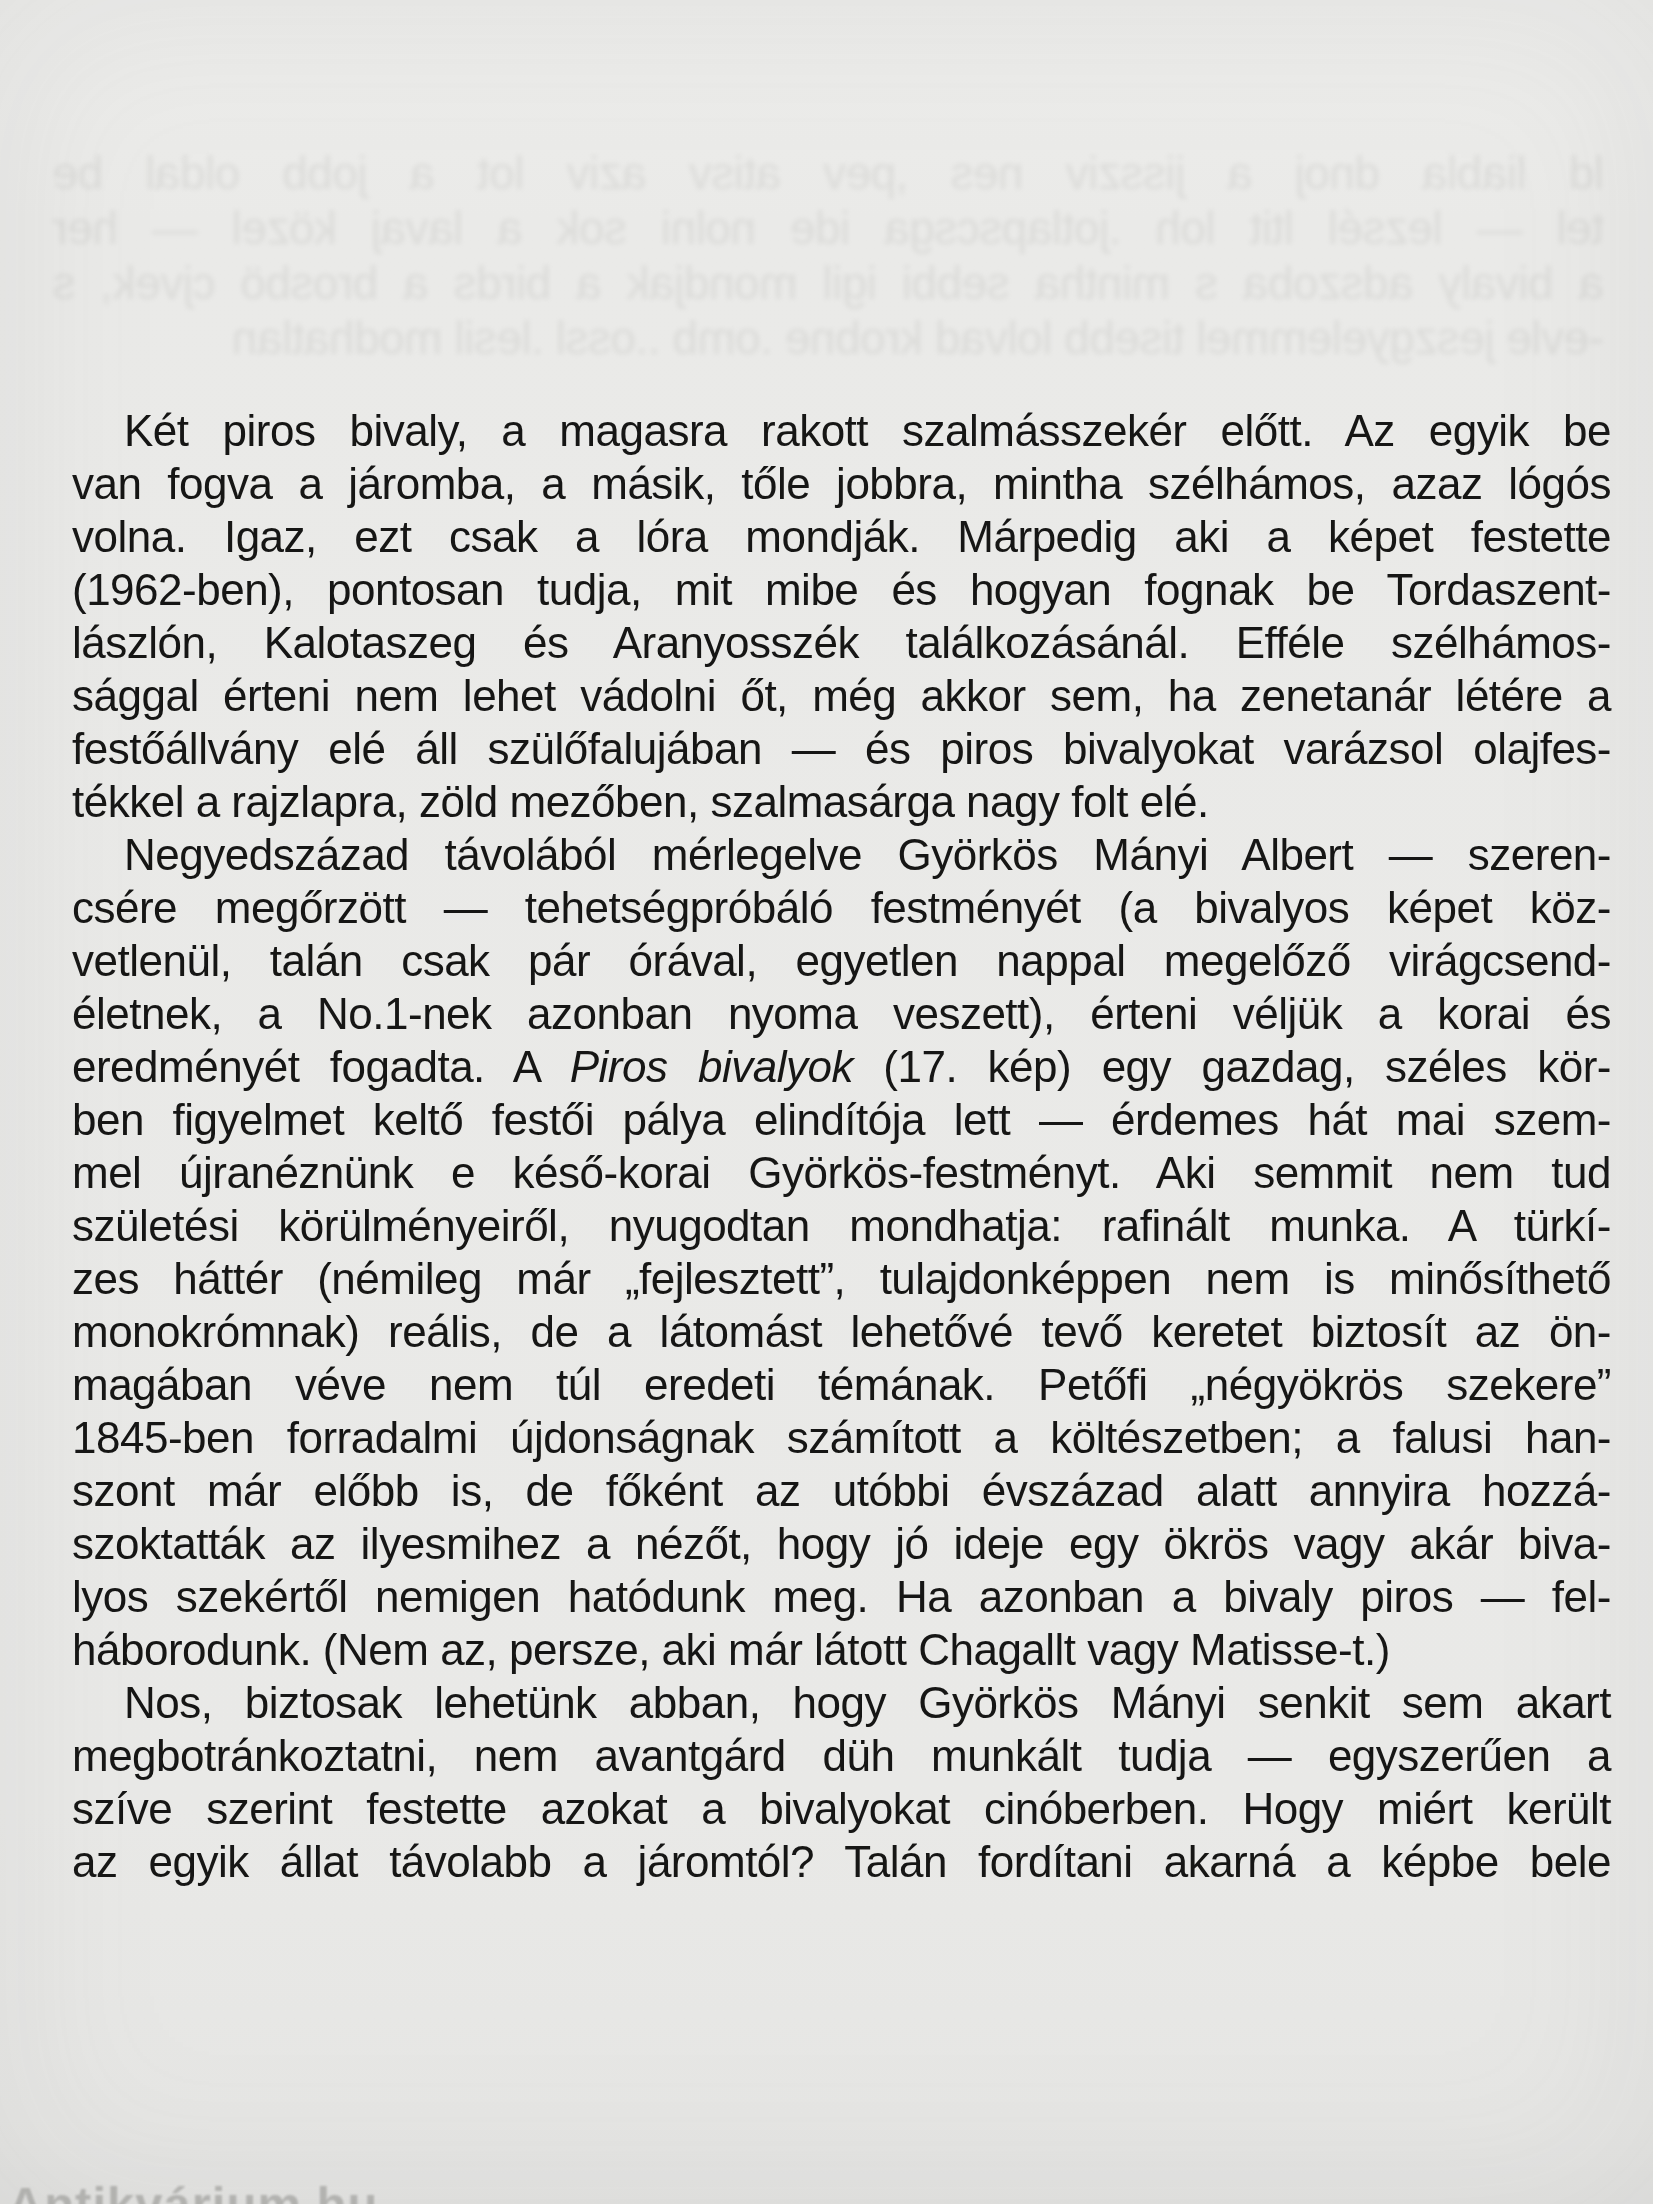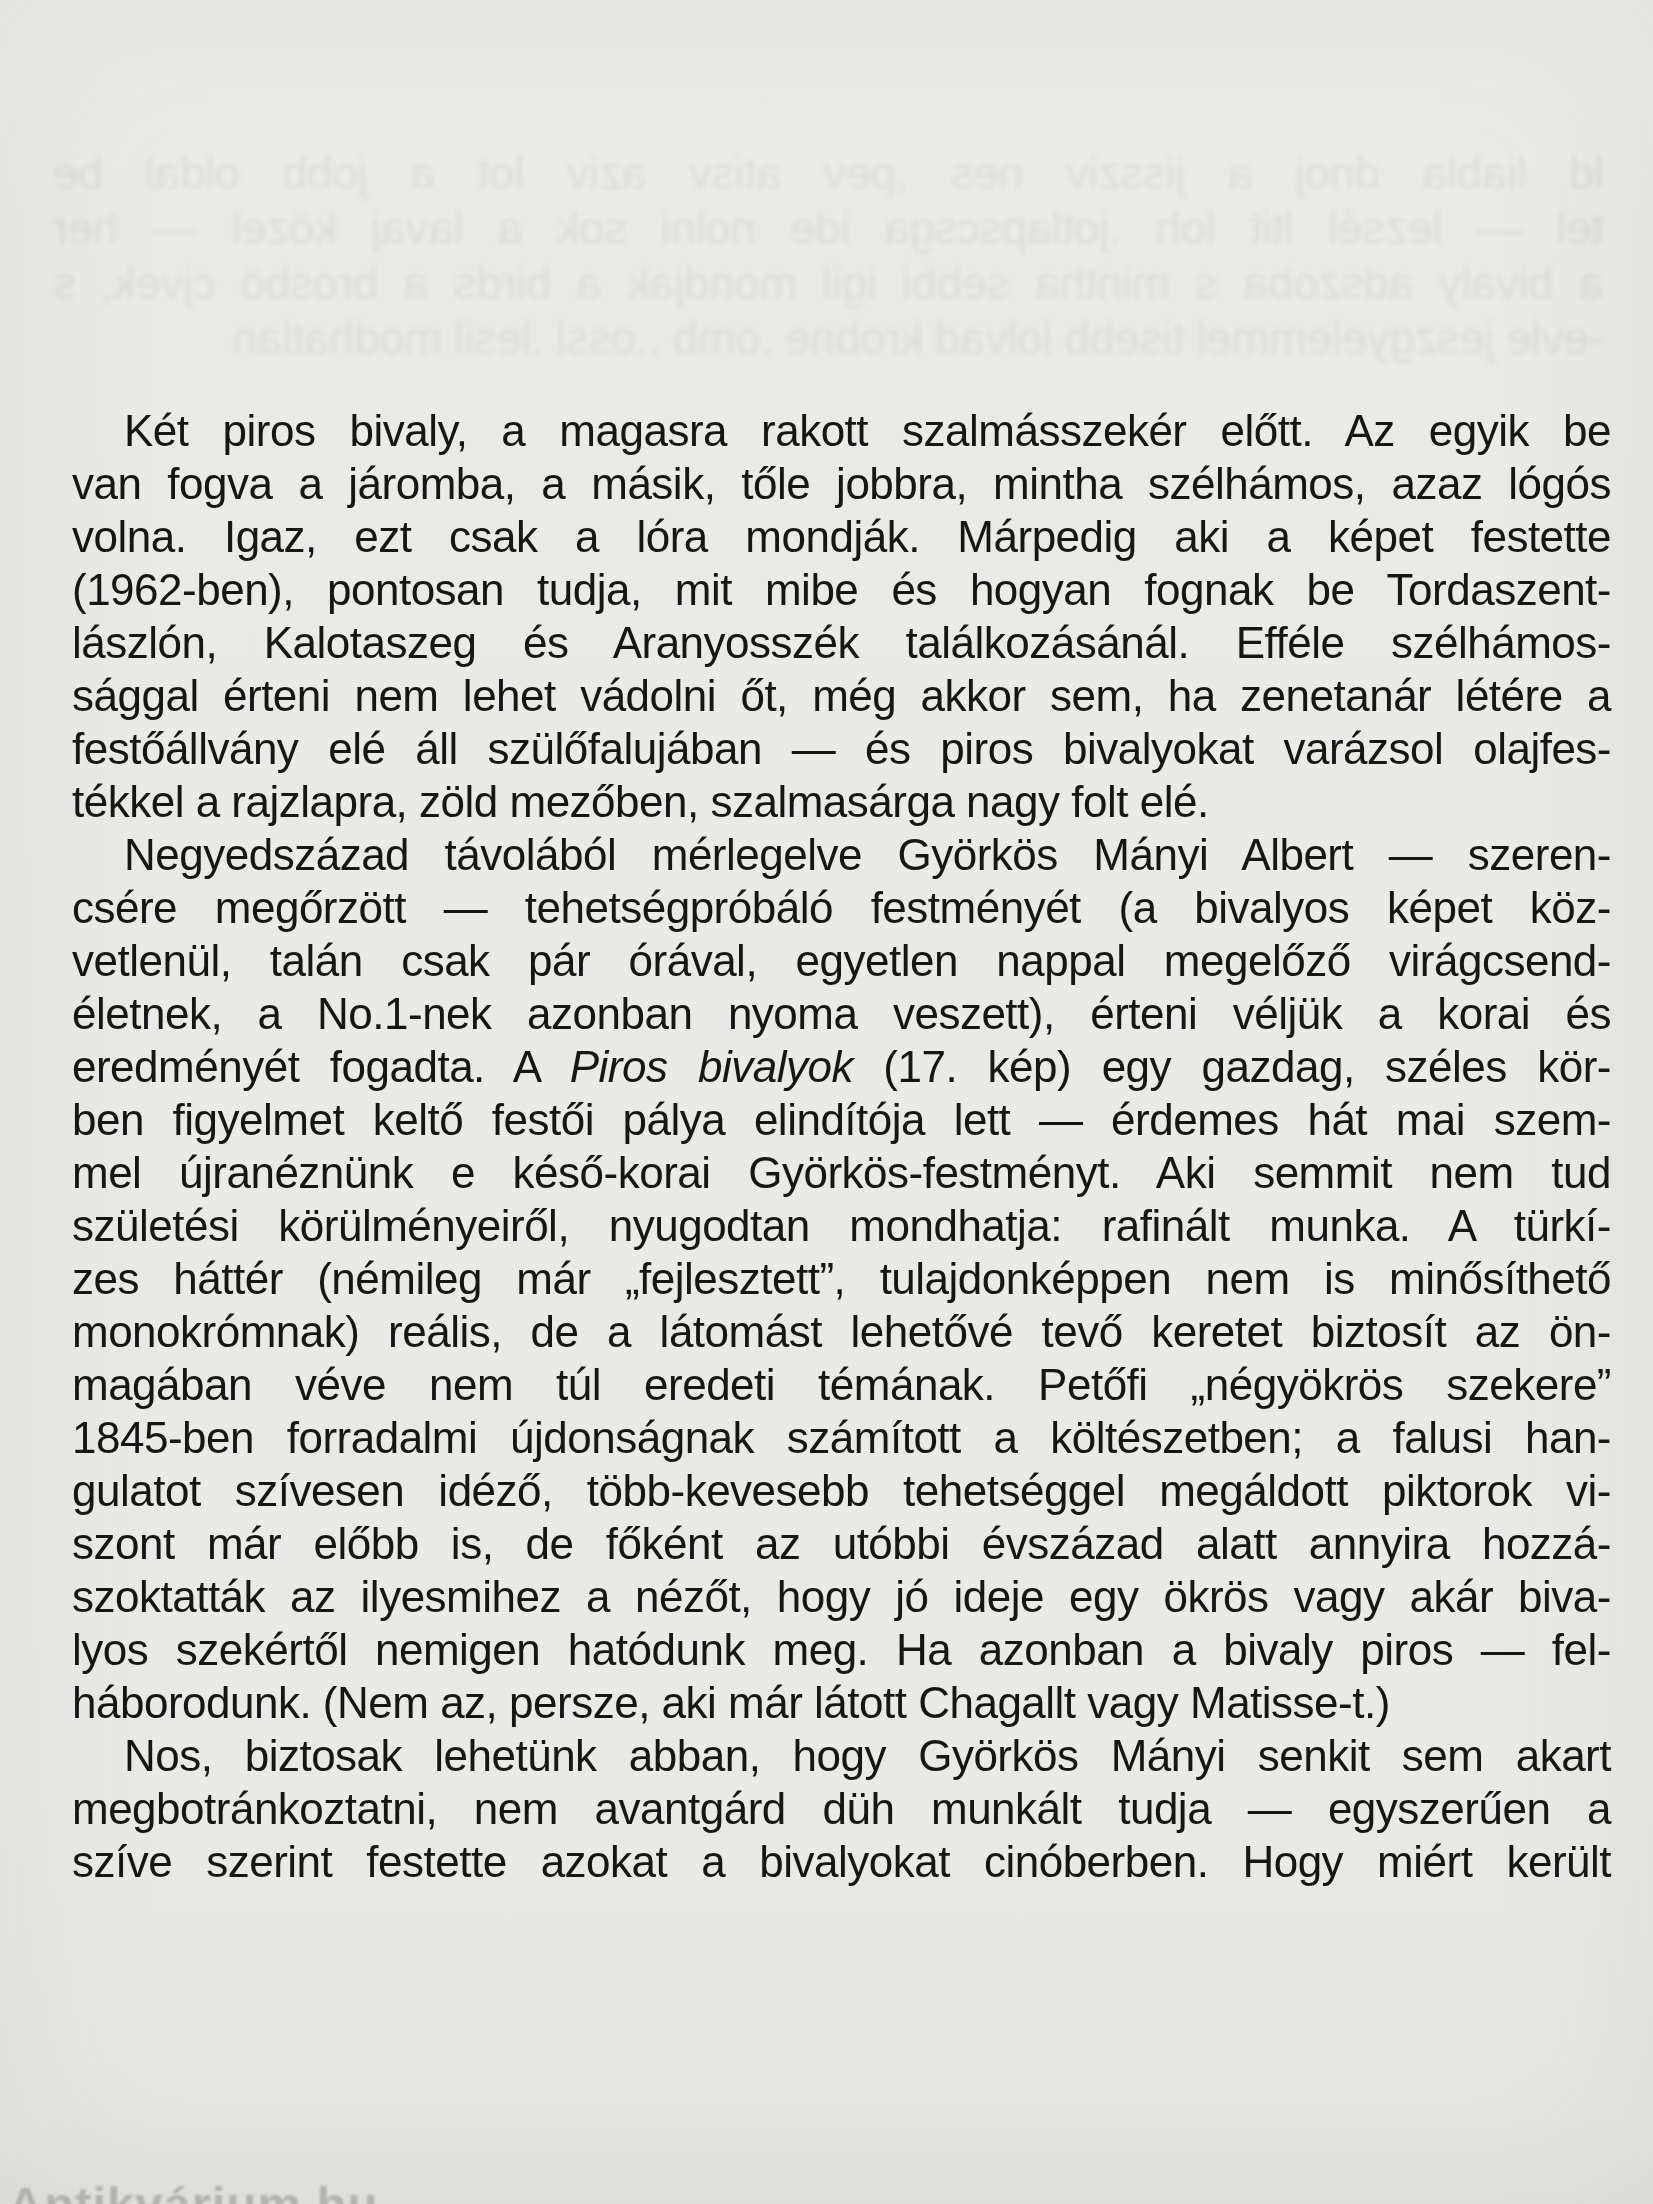--- a/index.html
+++ b/index.html
@@ -91,27 +91,27 @@
         <div class="line">vetlenül, talán csak pár órával, egyetlen nappal megelőző virágcsend-</div>
         <div class="line">életnek, a No.1-nek azonban nyoma veszett), érteni véljük a korai és</div>
         <div class="line"><span>eredményét fogadta. A </span><i>Piros bivalyok</i><span> (17. kép) egy gazdag, széles kör-</span></div>
         <div class="line">ben figyelmet keltő festői pálya elindítója lett — érdemes hát mai szem-</div>
         <div class="line">mel újranéznünk e késő-korai Györkös-festményt. Aki semmit nem tud</div>
         <div class="line">születési körülményeiről, nyugodtan mondhatja: rafinált munka. A türkí-</div>
         <div class="line">zes háttér (némileg már „fejlesztett”, tulajdonképpen nem is minősíthető</div>
         <div class="line">monokrómnak) reális, de a látomást lehetővé tevő keretet biztosít az ön-</div>
         <div class="line">magában véve nem túl eredeti témának. Petőfi „négyökrös szekere”</div>
         <div class="line">1845-ben forradalmi újdonságnak számított a költészetben; a falusi han-</div>
-        <div class="line">gulatot szívesen idéző, több-kevesebb tehetséggel megáldott piktorok vi-</div>
         <div class="line">szont már előbb is, de főként az utóbbi évszázad alatt annyira hozzá-</div>
         <div class="line">szoktatták az ilyesmihez a nézőt, hogy jó ideje egy ökrös vagy akár biva-</div>
         <div class="line">lyos szekértől nemigen hatódunk meg. Ha azonban a bivaly piros — fel-</div>
         <div class="line flush">háborodunk. (Nem az, persze, aki már látott Chagallt vagy Matisse-t.)</div>
       </div>
       <div class="para">
         <div class="line indent">Nos, biztosak lehetünk abban, hogy Györkös Mányi senkit sem akart</div>
         <div class="line">megbotránkoztatni, nem avantgárd düh munkált tudja — egyszerűen a</div>
         <div class="line">szíve szerint festette azokat a bivalyokat cinóberben. Hogy miért került</div>
+        <div class="line">az egyik állat távolabb a járomtól? Talán fordítani akarná a képbe bele</div>
       </div>
     </div>
   <div class="watermark" style="color: rgb(180, 180, 177);">Antikvárium.hu</div>
 </div>
 
 
 </body></html>

